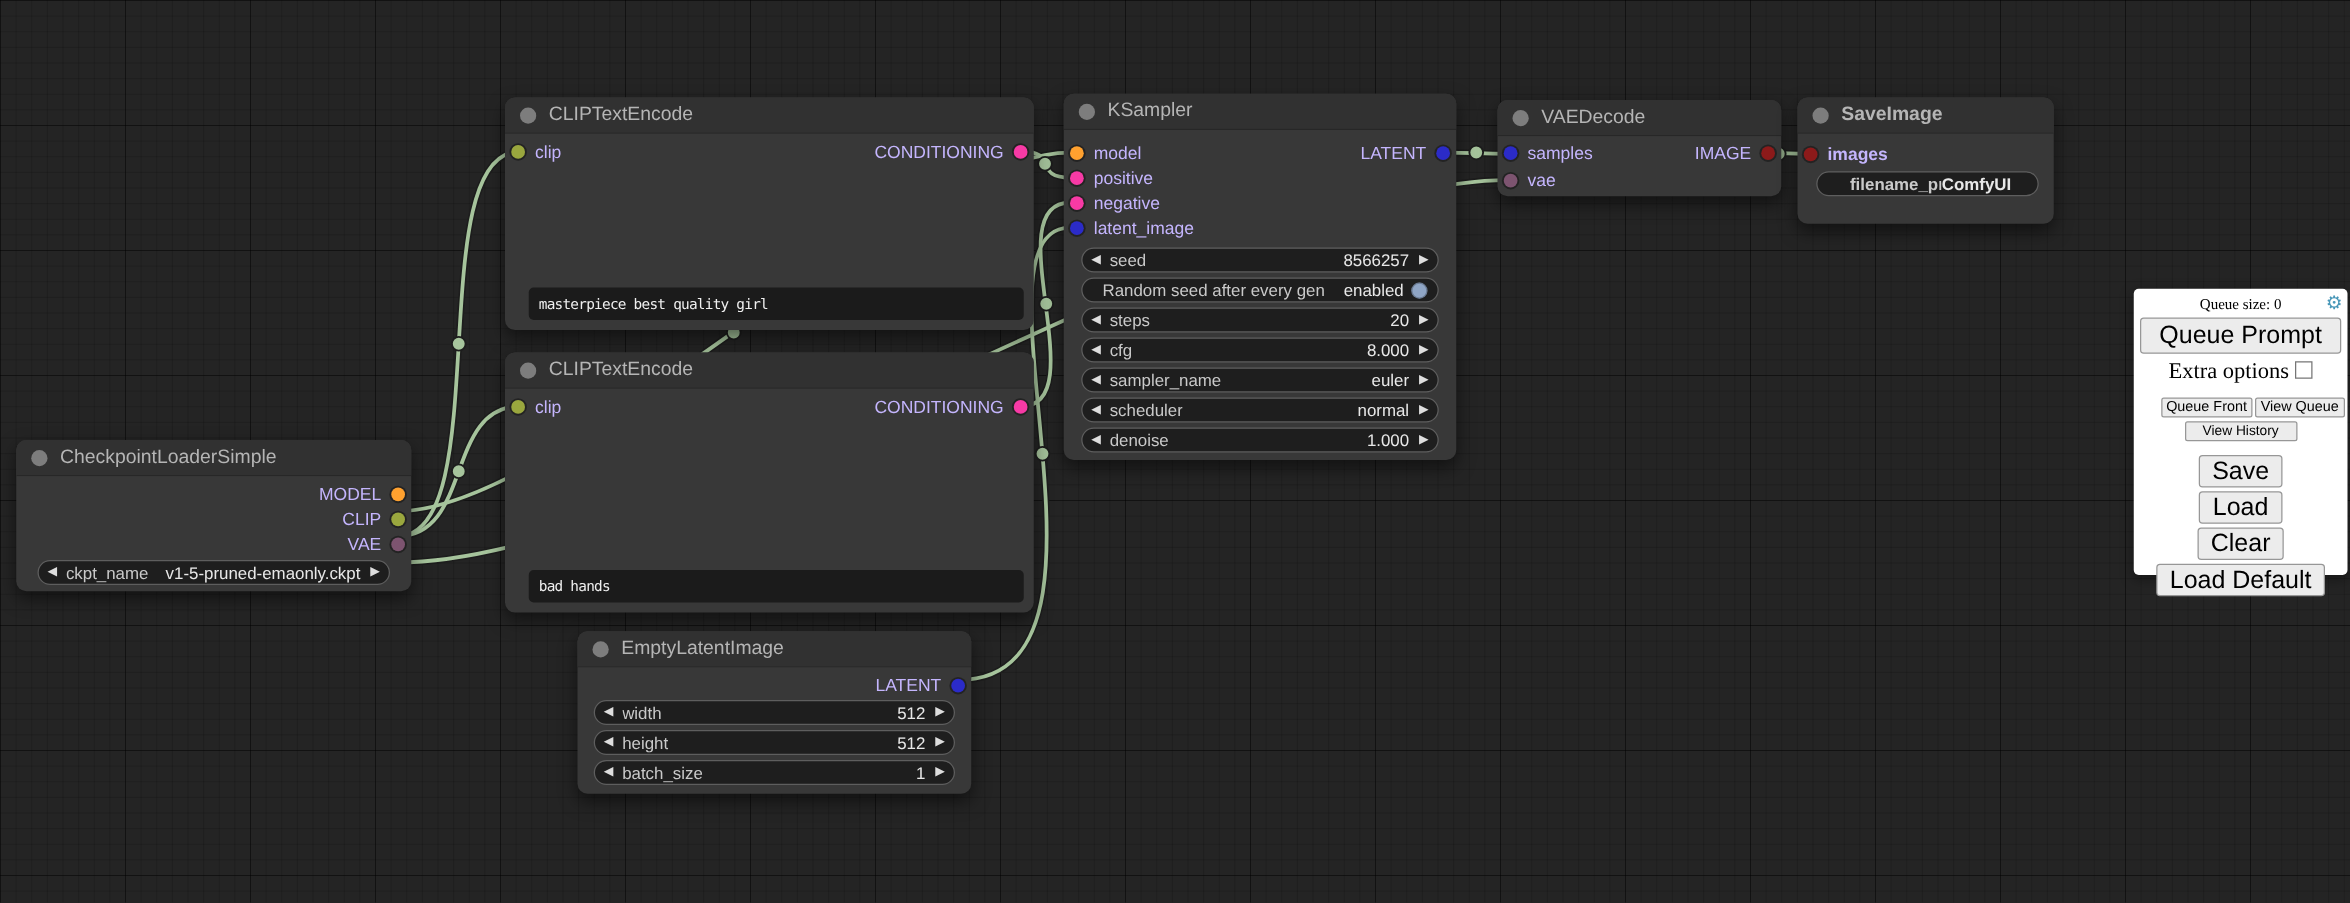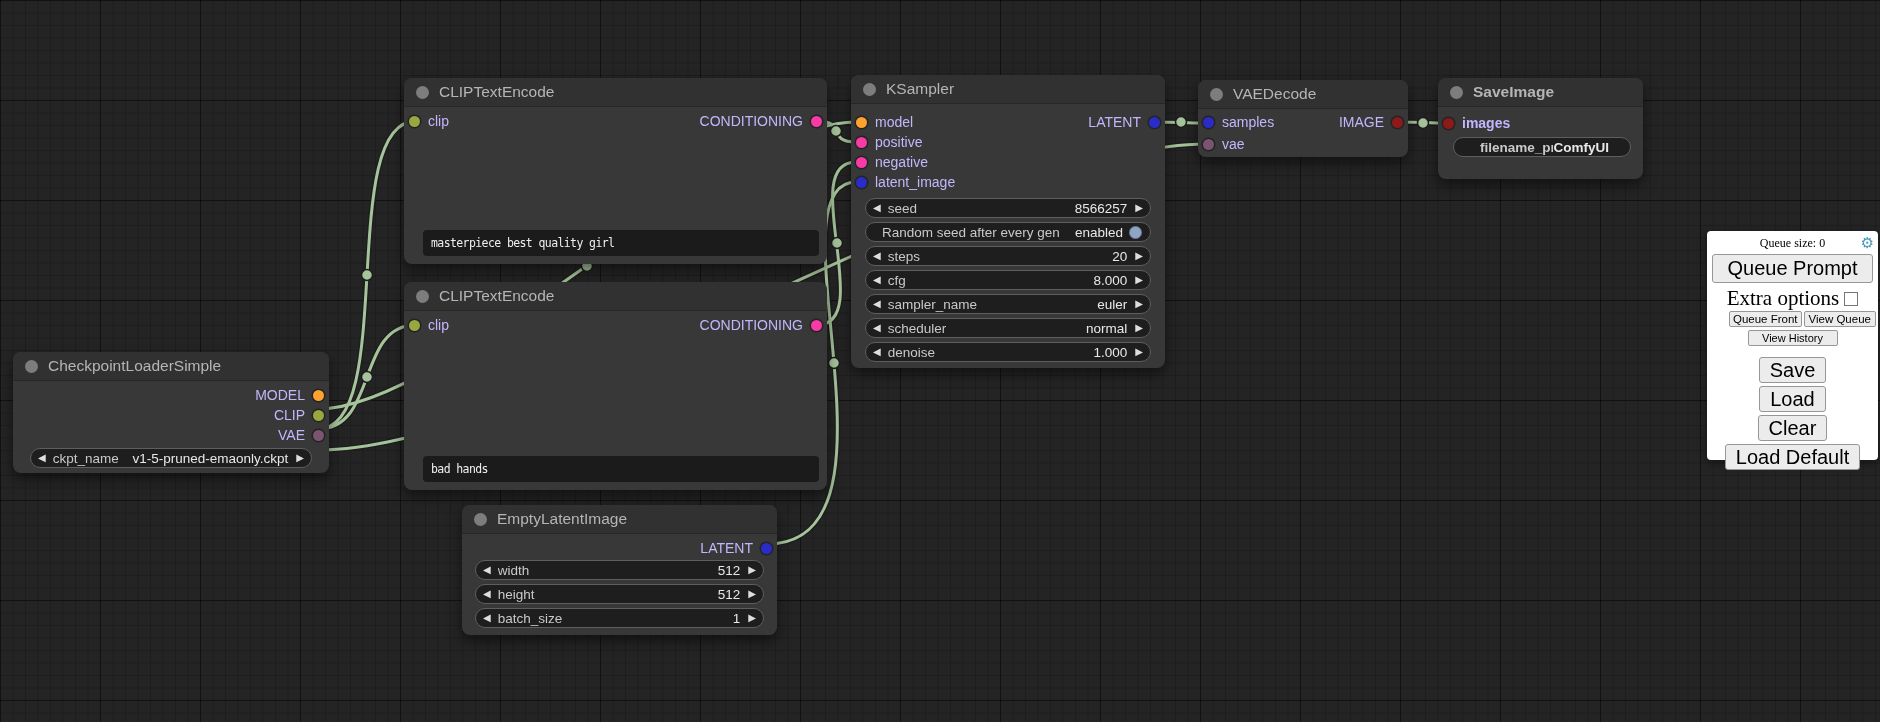--- a/index.html
+++ b/index.html
@@ -55,21 +55,21 @@
   #menu{
     position:absolute;left:1707px;top:231px;width:171px;height:229px;z-index:3;
     background:#ffffff;border-radius:4px;color:#000;text-align:center;box-sizing:border-box;
     padding-top:3px;box-shadow:0 3px 10px rgba(0,0,0,0.4);
   }
   .qsize{font-family:"Liberation Serif",serif;font-size:12px;line-height:18px;}
   .gear{position:absolute;right:4px;top:4px;color:#4897b8;font-size:15px;line-height:15px;cursor:pointer;}
   .btn{background:#ececec;border:1px solid #979797;border-radius:3px;color:#000;
        font-family:"Liberation Sans",sans-serif;}
   #queue-prompt{display:block;margin:2px 5px 3px;width:161px;font-size:20px;padding:2px 0;}
-  .extra{font-family:"Liberation Serif",serif;font-size:21px;margin:1px 0 0;}
+  .extra{font-family:"Liberation Serif",serif;font-size:18px;margin:1px 0 11px;}
   .chk{display:inline-block;width:12px;height:12px;border:1px solid #767676;background:#fff;
        vertical-align:-1px;margin-left:5px;}
   .btnrow{display:flex;margin:0 2px;gap:2px;padding-left:20px;}
   .btnrow .btn{flex:1;font-size:11.5px;padding:1px 0;border-radius:2px;}
   #view-history{display:block;margin:3px auto 0;width:90px;font-size:11px;padding:1px 0;border-radius:2px;}
   .bigbtn{display:block;margin:3px auto 0;font-size:20px;padding:0 10px;line-height:24px;}
   .bigbtn.first{margin-top:11px;}
 </style>
 </head>
 <body>
@@ -230,21 +230,21 @@
     </div>
     <div class="widget">
       <span class="arr">◀</span>
       <span class="wlabel">denoise</span>
       <span class="wvalue">1.000</span>
       <span class="arr">▶</span>
     </div>
   </div>
 </div>
 
-<div class="node" style="left:1198px;top:80px;width:210px;height:77px;">
+<div class="node" style="left:1198px;top:80px;width:227px;height:77px;">
   <div class="node-title">
     <span class="tdot"></span>
     <span>VAEDecode</span>
   </div>
   <div style="margin-top:3px;position:relative;">
     <div class="slot-row in">
       <span>samples</span>
       <span class="dot l c-latent"></span>
     </div>
     <div class="slot-row in" style="margin-top:2px;">

